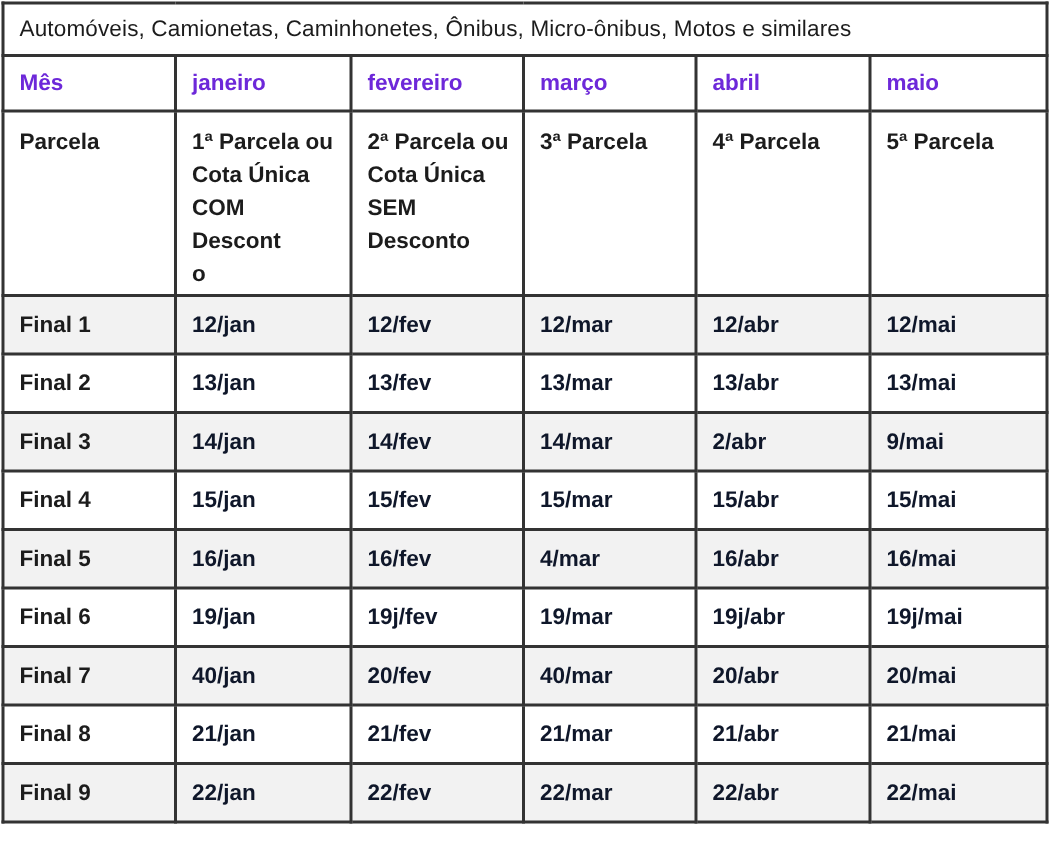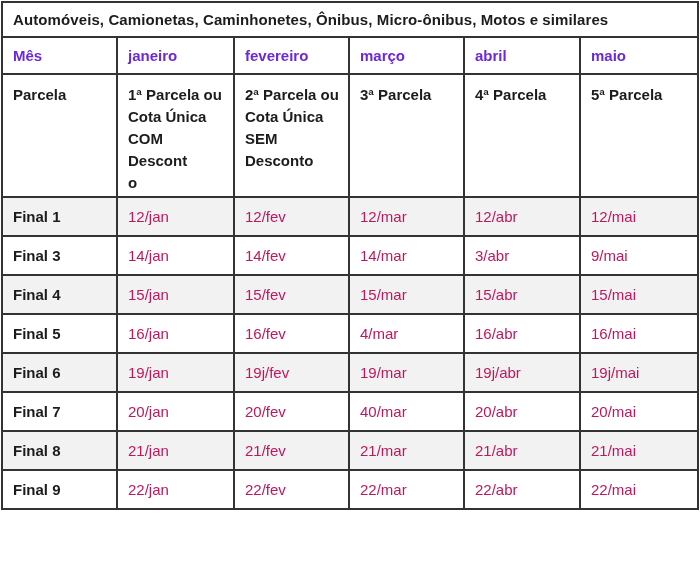--- a/index.html
+++ b/index.html
@@ -20,43 +20,43 @@
   table.schedule td {
     border: 2px solid #333333;
     padding: 2px 8px 2px 10px;
     font-size: 15px;
     vertical-align: middle;
     overflow: hidden;
     white-space: nowrap;
   }
   tr.title-row td {
     height: 29px;
-    font-weight: bold;
+    font-weight: normal;
     color: #1c1c1c;
     letter-spacing: 0.1px;
     border-radius: 13px;
   }
   tr.mes-row td, tr.placa-row td {
     height: 31px;
     font-weight: bold;
     color: #6d28d9;
   }
   tr.parcela-row td {
     height: 100px;
     font-weight: bold;
     color: #1c1c1c;
     vertical-align: top;
     padding-top: 9px;
     white-space: pre-line;
     line-height: 22px;
   }
   tbody.finals tr td {
     height: 33px;
-    color: #be185d;
-    font-weight: normal;
+    color: #0f172a;
+    font-weight: bold;
   }
   tbody.finals tr td.row-label {
     font-weight: bold;
     color: #1c1c1c;
   }
   tbody.finals tr:nth-child(odd) td {
     background: #f2f2f2;
   }
 </style>
 </head>
@@ -101,25 +101,33 @@
   <tbody class="finals">
     <tr>
       <td class="row-label">Final 1</td>
       <td>12/jan</td>
       <td>12/fev</td>
       <td>12/mar</td>
       <td>12/abr</td>
       <td>12/mai</td>
     </tr>
     <tr>
+      <td class="row-label">Final 2</td>
+      <td>13/jan</td>
+      <td>13/fev</td>
+      <td>13/mar</td>
+      <td>13/abr</td>
+      <td>13/mai</td>
+    </tr>
+    <tr>
       <td class="row-label">Final 3</td>
       <td>14/jan</td>
       <td>14/fev</td>
       <td>14/mar</td>
-      <td>3/abr</td>
+      <td>2/abr</td>
       <td>9/mai</td>
     </tr>
     <tr>
       <td class="row-label">Final 4</td>
       <td>15/jan</td>
       <td>15/fev</td>
       <td>15/mar</td>
       <td>15/abr</td>
       <td>15/mai</td>
     </tr>
@@ -134,21 +142,21 @@
     <tr>
       <td class="row-label">Final 6</td>
       <td>19/jan</td>
       <td>19j/fev</td>
       <td>19/mar</td>
       <td>19j/abr</td>
       <td>19j/mai</td>
     </tr>
     <tr>
       <td class="row-label">Final 7</td>
-      <td>20/jan</td>
+      <td>40/jan</td>
       <td>20/fev</td>
       <td>40/mar</td>
       <td>20/abr</td>
       <td>20/mai</td>
     </tr>
     <tr>
       <td class="row-label">Final 8</td>
       <td>21/jan</td>
       <td>21/fev</td>
       <td>21/mar</td>

